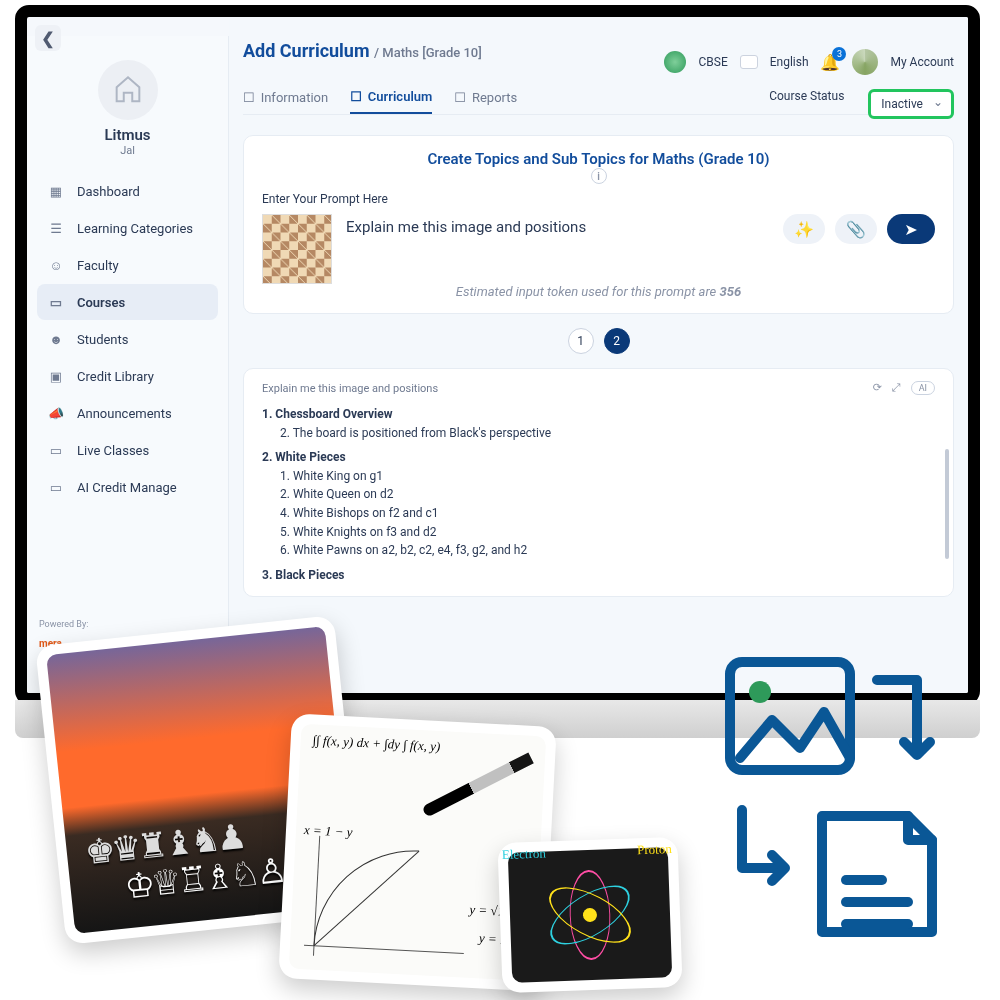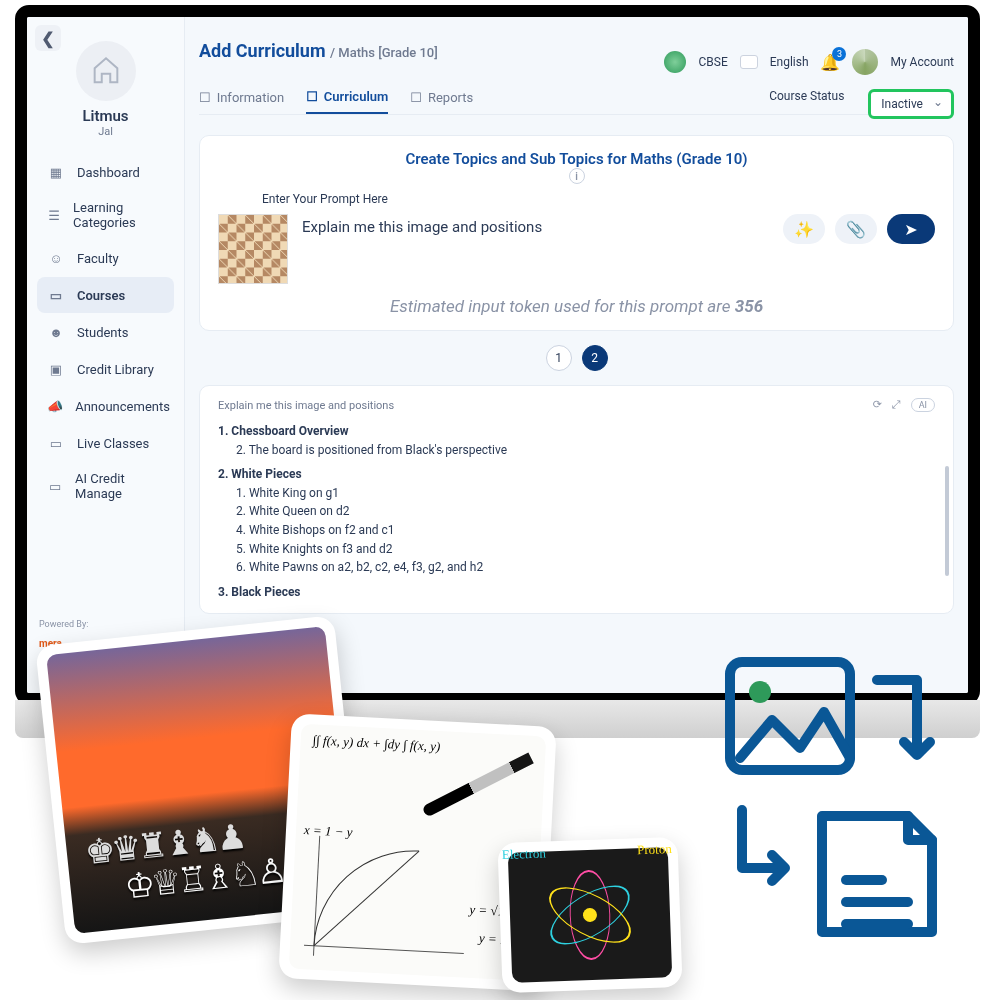--- a/index.html
+++ b/index.html
@@ -16,21 +16,21 @@
     display:flex; align-items:center; justify-content:center;
   }
   .apple-logo { font-size: 22px; color:#333; }
   .monitor-stand { position:absolute; left: 430px; top: 738px; width: 140px; height: 130px;
     background: linear-gradient(#e5e5e5,#d0d0d0); clip-path: polygon(25% 0, 75% 0, 84% 100%, 16% 100%); }
   .monitor-base { position:absolute; left: 350px; top: 862px; width: 300px; height: 14px; background: linear-gradient(#ececec,#bcbcbc); border-radius: 50%/100%; }
 
   
   .app { display:flex; width:100%; height:100%; }
   .back-btn { position:absolute; left:8px; top:8px; width:26px; height:26px; background:#eef1f6; border-radius:6px; display:flex; align-items:center; justify-content:center; color:#505a70; font-weight:bold; z-index:3; cursor:pointer;}
-  .sidebar { width: 158px; background:#f7fafd; border-right:1px solid #e6ecf3; padding: 12px 10px; position:relative;}
+  .sidebar { width: 202px; background:#f7fafd; border-right:1px solid #e6ecf3; padding: 12px 10px; position:relative;margin-top:19px;}
   .school-logo { width:60px; height:60px; border-radius:50%; background:#eceff4; margin: 12px auto 6px; display:flex; align-items:center; justify-content:center; color:#aeb6c4; font-size:22px;}
   .school-name { text-align:center; font-size:15px; font-weight:600; color:#2b3a55; }
   .school-sub { text-align:center; font-size:11px; color:#6f7a90; margin-bottom: 16px;}
   .nav { list-style:none; }
   .nav li { display:flex; align-items:center; gap:12px; padding:9px 10px; border-radius:8px; color:#2b3a55; font-size:13px; cursor:pointer; margin: 1px 0;}
   .nav li.active { background:#e7edf6; font-weight:600;}
   .nav .ic { width:18px; height:18px; display:inline-flex; align-items:center; justify-content:center; color:#6f7a90; }
   .powered { position:absolute; bottom:12px; left:12px; font-size:9px; color:#8a93a6;}
   .powered .logo { font-size:22px; font-weight:700; color:#0a5aa8; line-height:1;}
   .powered .mera { color:#e25a18; font-size:10px; font-weight:700;}
@@ -50,35 +50,35 @@
   .tabs { display:flex; gap:22px; margin-top:14px; border-bottom:1px solid #e6ecf3; padding-bottom: 0;}
   .tabs .tab { display:flex; align-items:center; gap:6px; color:#6f7a90; font-size:13px; padding-bottom:8px; cursor:pointer;}
   .tabs .tab.active { color:#124d9c; font-weight:600; border-bottom: 2px solid #124d9c;}
   .status-row { display:flex; justify-content:flex-end; align-items:flex-start; gap:24px; margin-top:-26px; font-size:12px; color:#2b3a55;}
   .select { border:3px solid #22c55e; border-radius:6px; padding:5px 28px 5px 10px; background:#fff; color:#2b3a55; font-size:12px; position:relative;}
   .select:after { content:"⌄"; position:absolute; right:8px; top:3px; color:#6f7a90;}
 
   .card { background:#fff; border:1px solid #e6ecf3; border-radius:10px; padding:14px 18px; margin-top:16px;}
   .card-title { color:#124d9c; font-weight:600; font-size:15px; display:flex; justify-content:space-between; align-items:center;flex-direction:column;}
   .info-ic { width:16px; height:16px; border:1px solid #cbd3e0; border-radius:50%; color:#8a93a6; font-size:10px; display:flex; align-items:center; justify-content:center;}
-  .prompt-label { font-size:12px; color:#2b3a55; margin-top:8px;margin-left:44px;}
+  .prompt-label { font-size:12px; color:#2b3a55; margin-top:8px;}
   .prompt-row { display:flex; gap:14px; align-items:flex-start; margin-top:8px;}
   .chess-thumb { width:70px; height:70px; background:#eed7a2; border:1px solid #ddd; position:relative; overflow:hidden;}
   .chess-thumb:before { content:""; position:absolute; inset:0;
     background:
       linear-gradient(45deg,#b58863 25%,transparent 25%) 0 0/17.5px 17.5px,
       linear-gradient(45deg,transparent 75%,#b58863 75%) 0 0/17.5px 17.5px,
       linear-gradient(45deg,transparent 75%,#b58863 75%) 8.75px 8.75px/17.5px 17.5px,
       linear-gradient(45deg,#b58863 25%,transparent 25%) 8.75px 8.75px/17.5px 17.5px,
       #f0d9b5; }
   .prompt-input { flex:1; font-size:15px; color:#2b3a55; padding-top:4px;}
   .prompt-actions { display:flex; gap:10px; align-items:center;}
   .pill { width:42px; height:30px; border-radius:16px; background:#eef2f8; display:flex; align-items:center; justify-content:center; color:#6f7a90; cursor:pointer;}
   .pill.send { background:#0a3978; color:#fff; width:48px;}
-  .est { text-align:center; font-size:17px; font-style:italic; color:#8a93a6; margin-top:12px;}
+  .est { text-align:center; font-size:13px; font-style:italic; color:#8a93a6; margin-top:0;}
 
   .pager { display:flex; justify-content:center; gap:10px; margin:14px 0;}
   .page { width:26px; height:26px; border-radius:50%; border:1px solid #cbd3e0; display:flex; align-items:center; justify-content:center; font-size:12px; color:#2b3a55; cursor:pointer; background:#fff;}
   .page.active { background:#0a3978; color:#fff; border-color:#0a3978;}
 
   .resp-card { background:#fff; border:1px solid #e6ecf3; border-radius:10px; padding:12px 18px; margin-top:4px; position:relative;}
   .resp-head { display:flex; justify-content:space-between; align-items:center; font-size:11px; color:#6f7a90; margin-bottom:10px;}
   .resp-actions { display:flex; gap:10px; color:#8a93a6;}
   .resp-body { font-size:12px; color:#2b3a55; line-height:1.55;}
   .resp-body .h { font-weight:700; margin-top:6px;}

